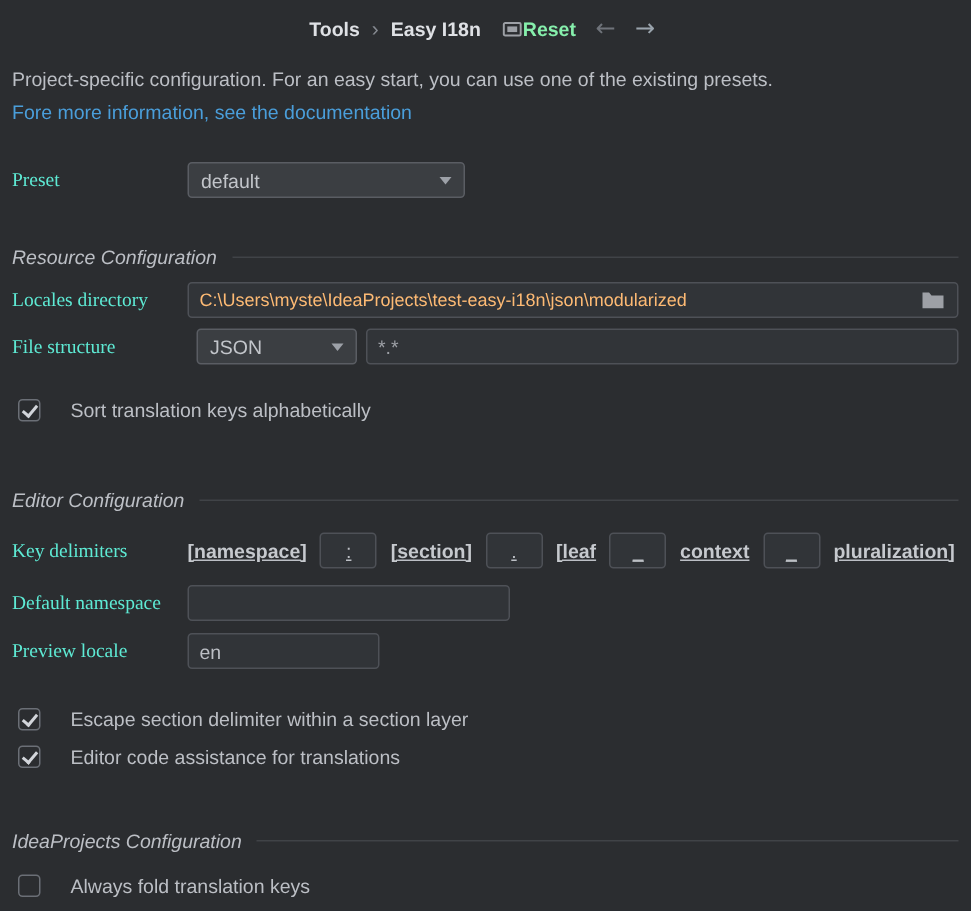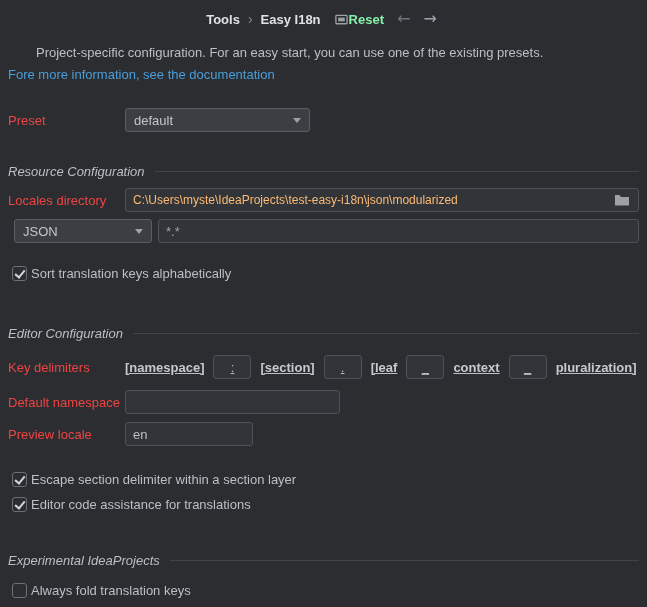--- a/index.html
+++ b/index.html
@@ -12,26 +12,26 @@
   .breadcrumb { display:flex; align-items:center; gap:8px; }
   .crumb { font-weight:bold; color:#dfe1e5; cursor:pointer; }
   .crumb-sep { color:#868a91; font-size:14px; line-height:1; }
   .plugin-icon { margin-left:5px; display:flex; align-items:center; }
   .header-actions { display:flex; align-items:center; gap:13px; padding-right:4px; }
   .reset-link { color:#86efac; font-weight:bold; cursor:pointer; }
   .nav-arrow { font-size:16px; line-height:1; cursor:pointer; font-family:"DejaVu Sans", sans-serif; }
   .nav-back { color:#6f737a; }
   .nav-forward { color:#9aa4ad; }
 
-  .description { margin-top:17px; color:#bcbfc5;margin-left:28px; }
+  .description { margin-top:17px; color:#bcbfc5; }
   .doc-link { margin-top:7px; color:#4a9eda; cursor:pointer; width:max-content; }
 
   
   .form-row { display:flex; align-items:center; }
-  .form-label { width:117px; flex:0 0 117px; color:#ef4444; }
+  .form-label { width:117px; flex:0 0 117px; color:#5eead4;font-family:Liberation Serif, serif; }
 
   .combo { height:24px; background:#3b3e42; border:1px solid #5a5d63; border-radius:3px;
            display:flex; align-items:center; justify-content:space-between;
            padding:0 8px 0 8px; cursor:pointer; color:#c2c5ca; }
   .combo-arrow { width:0; height:0; border-left:4px solid transparent; border-right:4px solid transparent;
                  border-top:5px solid #9da1a8; margin-left:10px; flex:0 0 auto; }
 
   .text-field { height:24px; background:#313438; border:1px solid #4e5157; border-radius:3px;
                 color:#bcbfc5; font-family:"Liberation Sans", sans-serif; font-size:13px; padding:0 7px; outline:none; }
 
@@ -45,21 +45,21 @@
   .section { display:flex; align-items:center;font-style:italic; }
   .section-title { color:#bcbfc5; white-space:nowrap; }
   .section-line { flex:1; height:1px; background:#404347; margin-left:10px; }
 
   
   .checkbox-row { display:flex; align-items:center; margin-left:4px; cursor:pointer; height:18px; }
   .checkbox { width:15px; height:15px; border:1px solid #6b6f76; border-radius:3px; background:#2b2d30;
               position:relative; flex:0 0 15px; }
   .checkbox.checked::after { content:""; position:absolute; left:4px; top:1px; width:4px; height:8px;
               border-right:2px solid #d2d5da; border-bottom:2px solid #d2d5da; transform:rotate(40deg); }
-  .checkbox-label { margin-left:4px; }
+  .checkbox-label { margin-left:20px; }
 
   
   .delims { display:flex; align-items:center; gap:9px; flex-wrap:nowrap;text-decoration:underline; }
   .delim-token { font-weight:bold; color:#c6c9ce; white-space:nowrap; }
   .delim-input { width:38px; text-align:center; flex:0 0 38px; }
 </style>
 </head>
 <body>
 
 <div class="page">
@@ -105,21 +105,22 @@
       <input type="text" value="C:\Users\myste\IdeaProjects\test-easy-i18n\json\modularized" style="">
       <span class="folder-btn">
         <svg width="16" height="14" viewBox="0 0 16 14">
           <path d="M1 2h4.4l1.6 2H15v8.5H1z" fill="#9da0a6"></path>
         </svg>
       </span>
     </div>
   </div>
 
   <div class="form-row" style="margin-top:7px">
-    <div class="combo" style="width:138px; margin-left:6px">
+    <div class="form-label">File structure</div>
+    <div class="combo" style="width:107px; margin-left:6px">
       <span>JSON</span>
       <span class="combo-arrow"></span>
     </div>
     <input type="text" class="text-field" style="flex: 1 1 0%; margin-left: 6px; min-width: 0px; color: rgb(157, 160, 166);" value="*.*">
   </div>
 
   <div class="checkbox-row" style="margin-top:21px">
     <span class="checkbox checked"></span>
     <span class="checkbox-label">Sort translation keys alphabetically</span>
   </div>
@@ -158,21 +159,21 @@
     <span class="checkbox checked"></span>
     <span class="checkbox-label">Escape section delimiter within a section layer</span>
   </div>
 
   <div class="checkbox-row" style="margin-top:7px">
     <span class="checkbox checked"></span>
     <span class="checkbox-label">Editor code assistance for translations</span>
   </div>
 
   <div class="section" style="margin-top:40px">
-    <span class="section-title">Experimental IdeaProjects</span>
+    <span class="section-title">IdeaProjects Configuration</span>
     <span class="section-line"></span>
   </div>
 
   <div class="checkbox-row" style="margin-top:13px">
     <span class="checkbox"></span>
     <span class="checkbox-label">Always fold translation keys</span>
   </div>
 
 </div>
 

